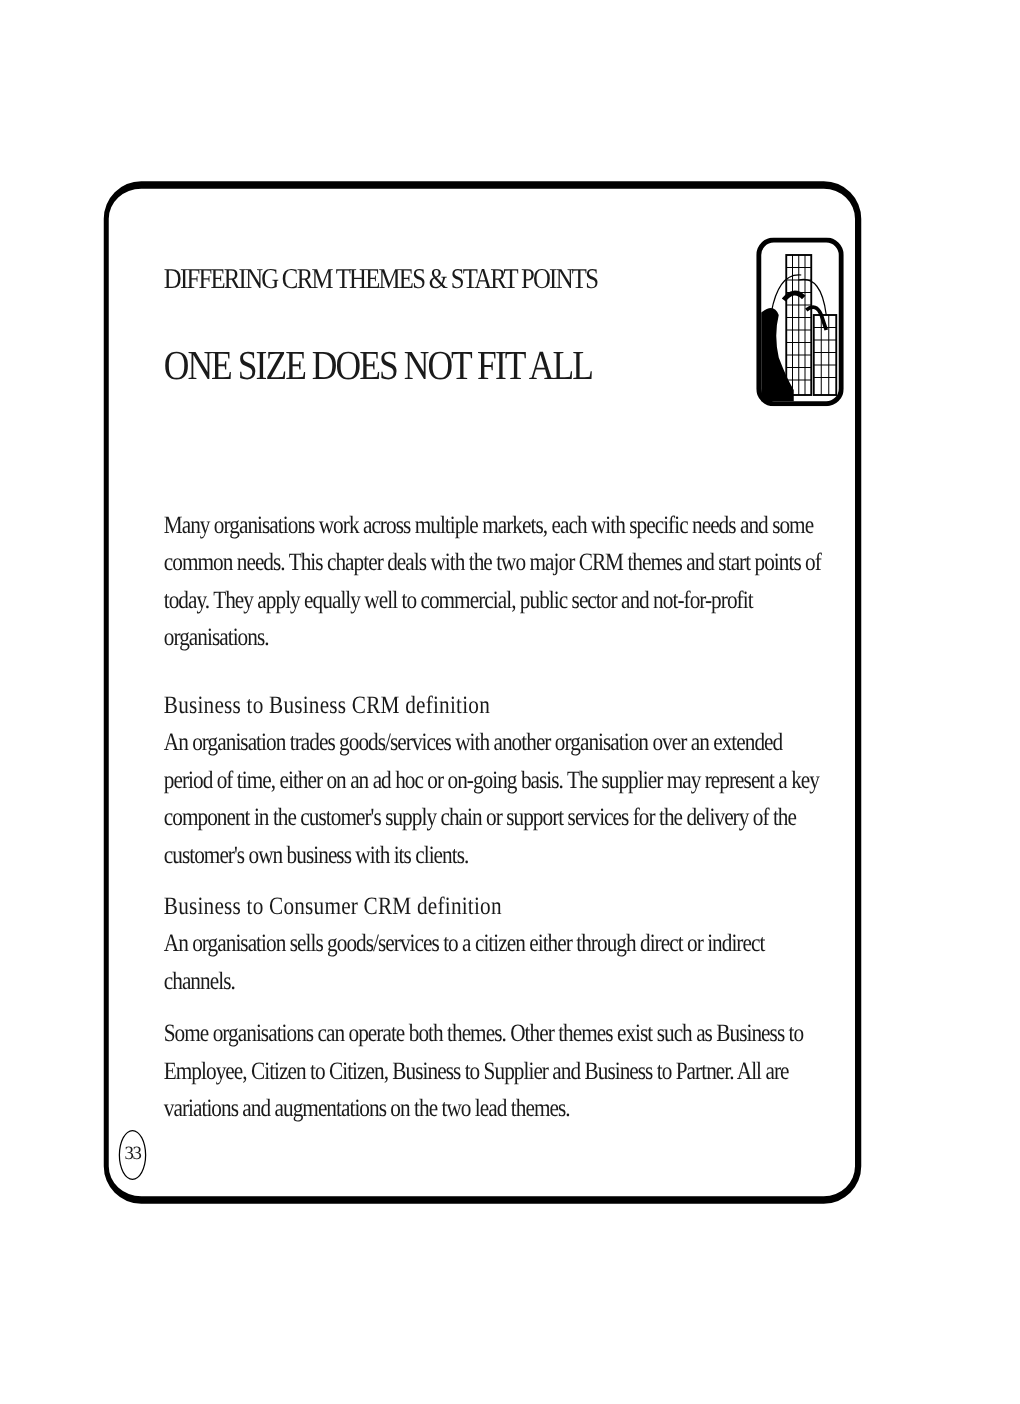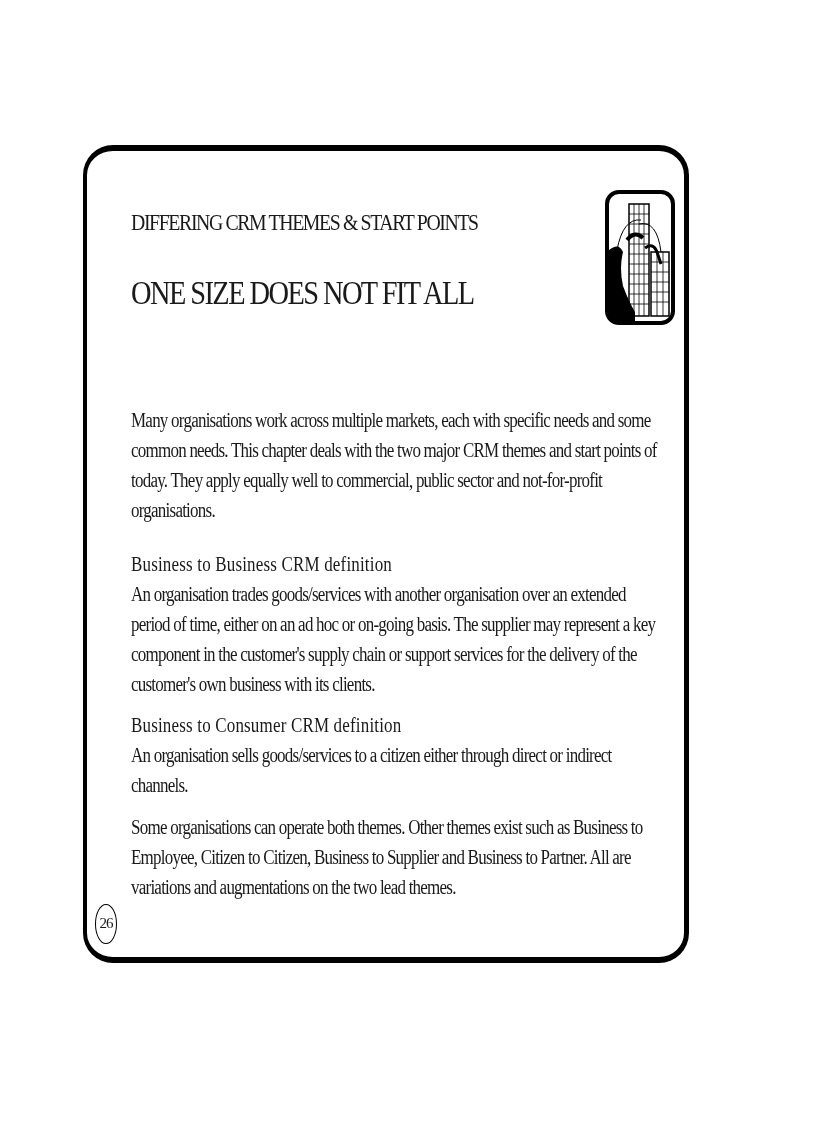--- a/index.html
+++ b/index.html
@@ -143,13 +143,13 @@
 
 <div class="body-text" style="top: 710px;">
   <p class="subhead">Business to Consumer CRM definition</p>
   <p class="para">An organisation sells goods/services to a citizen either through direct or indirect channels.</p>
 </div>
 
 <div class="body-text" style="top: 812px;">
   <p class="para">Some organisations can operate both themes. Other themes exist such as Business to Employee, Citizen to Citizen, Business to Supplier and Business to Partner. All are variations and augmentations on the two lead themes.</p>
 </div>
 
-<div class="page-number">26</div>
+<div class="page-number">33</div>
 
 </body></html>

